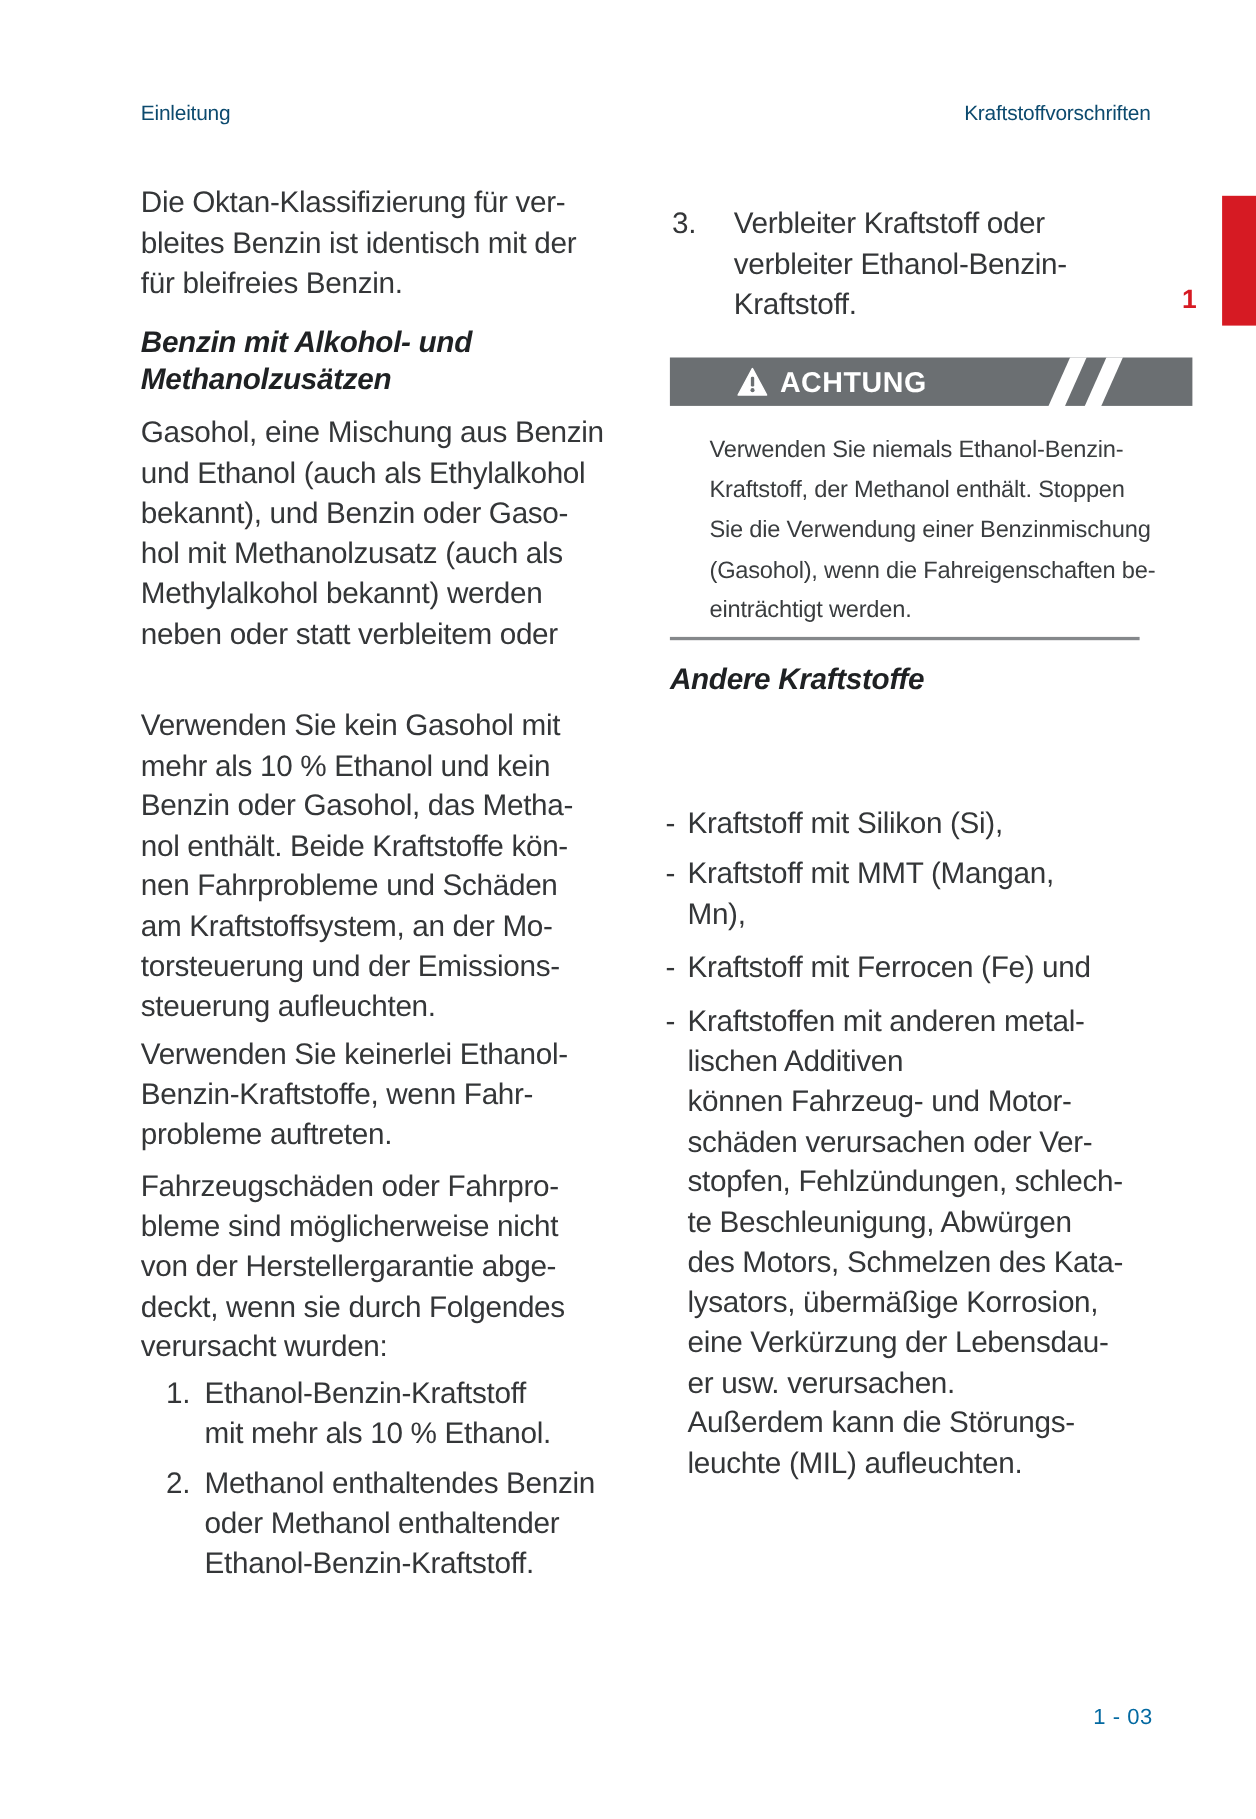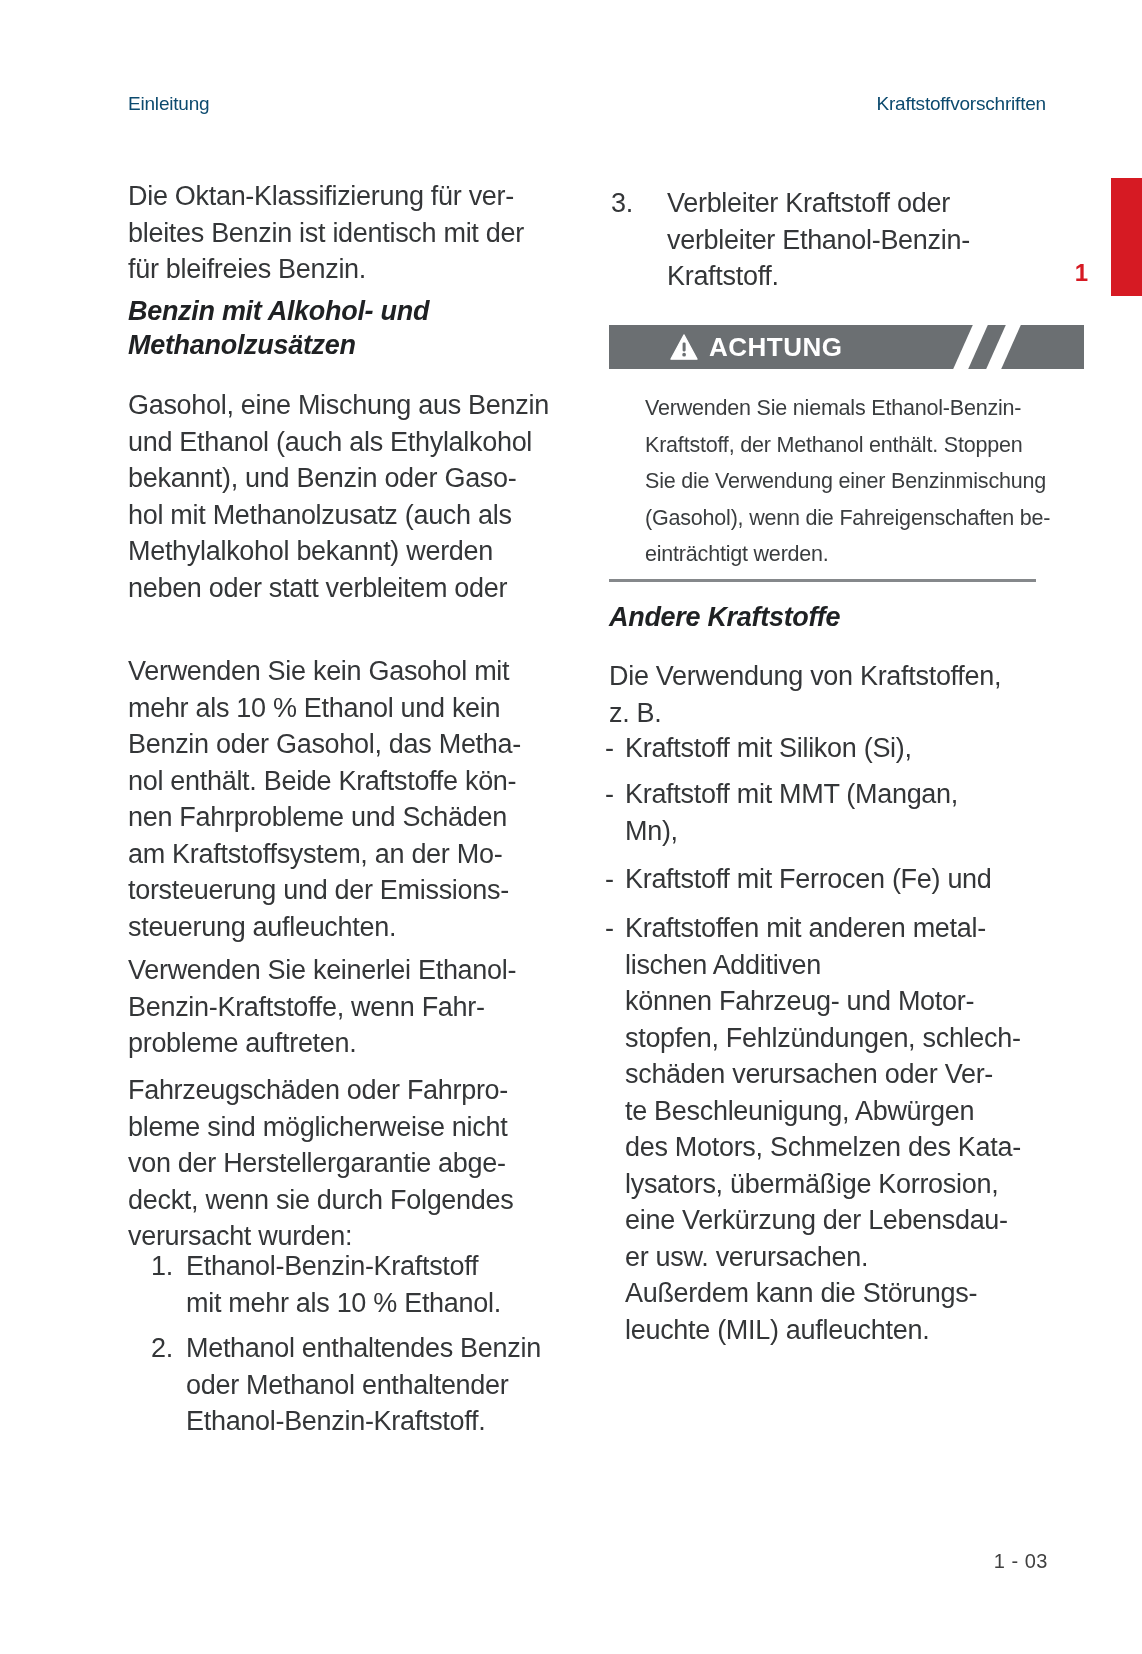--- a/index.html
+++ b/index.html
@@ -22,21 +22,21 @@
   .chapter-tab{
     position:absolute;left:1111px;top:178px;width:31px;height:118px;
     background:#d61a23;
   }
   .chapter-num{
     position:absolute;left:1058px;top:258px;width:30px;
     text-align:right;color:#d61a23;font-weight:bold;font-size:24px;line-height:30px;
   }
   .blk{
     position:absolute;
-    font-size:27px;line-height:36.5px;letter-spacing:-0.3px;margin-top:12px;
+    font-size:27px;line-height:36.5px;letter-spacing:-0.3px;
   }
   .ln{white-space:nowrap;}
   .heading{
     position:absolute;margin:0;
     font-size:27px;line-height:34px;
     font-weight:700;font-style:italic;
     color:#1f2123;letter-spacing:-0.3px;
   }
   .numitem{
     position:absolute;display:flex;
@@ -69,21 +69,21 @@
   .warnbody{
     position:absolute;left:609px;top:390px;width:432px;
     font-size:21.5px;line-height:36.6px;letter-spacing:-0.2px;color:#3a3d3f;margin-left:36px;
   }
   .divider{
     position:absolute;left:609px;top:579px;width:427px;height:3px;
     background:#85888b;
   }
   .pagenum{
     position:absolute;top:1550px;right:94px;
-    font-size:20px;color:#404040;letter-spacing:0.5px;
+    font-size:20px;color:#0369a1;letter-spacing:0.5px;
   }
 </style>
 </head>
 <body>
 
 <div class="page">
 
   <div class="hdr hdr-l">Einleitung</div>
   <div class="hdr hdr-r">Kraftstoffvorschriften</div>
 
@@ -179,24 +179,20 @@
       <div class="ln">Kraftstoff, der Methanol enthält. Stoppen</div>
       <div class="ln">Sie die Verwendung einer Benzinmischung</div>
       <div class="ln">(Gasohol), wenn die Fahreigenschaften be-</div>
       <div class="ln">einträchtigt werden.</div>
     </div>
 
   <div class="divider"></div>
 
   <h3 class="heading" style="left:609px;top:600px;width:428px">Andere Kraftstoffe</h3>
 
-  <div class="blk" style="left:609px;top:646px;width:428px">
-      <div class="ln">Die Verwendung von Kraftstoffen,</div>
-      <div class="ln">z. B.</div>
-    </div>
 
   <div class="bullet" style="left:605px;top:730px;width:432px">
     <div class="dash">-</div>
     <div class="btx">
         <div class="ln">Kraftstoff mit Silikon (Si),</div>
       </div>
   </div>
 
   <div class="bullet" style="left:605px;top:776px;width:432px">
     <div class="dash">-</div>
@@ -212,22 +208,22 @@
         <div class="ln">Kraftstoff mit Ferrocen (Fe) und</div>
       </div>
   </div>
 
   <div class="bullet" style="left:605px;top:910px;width:432px">
     <div class="dash">-</div>
     <div class="btx">
         <div class="ln">Kraftstoffen mit anderen metal-</div>
         <div class="ln">lischen Additiven</div>
         <div class="ln">können Fahrzeug- und Motor-</div>
+        <div class="ln">schäden verursachen oder Ver-</div>
         <div class="ln">stopfen, Fehlzündungen, schlech-</div>
-        <div class="ln">schäden verursachen oder Ver-</div>
         <div class="ln">te Beschleunigung, Abwürgen</div>
         <div class="ln">des Motors, Schmelzen des Kata-</div>
         <div class="ln">lysators, übermäßige Korrosion,</div>
         <div class="ln">eine Verkürzung der Lebensdau-</div>
         <div class="ln">er usw. verursachen.</div>
         <div class="ln">Außerdem kann die Störungs-</div>
         <div class="ln">leuchte (MIL) aufleuchten.</div>
       </div>
   </div>
 

